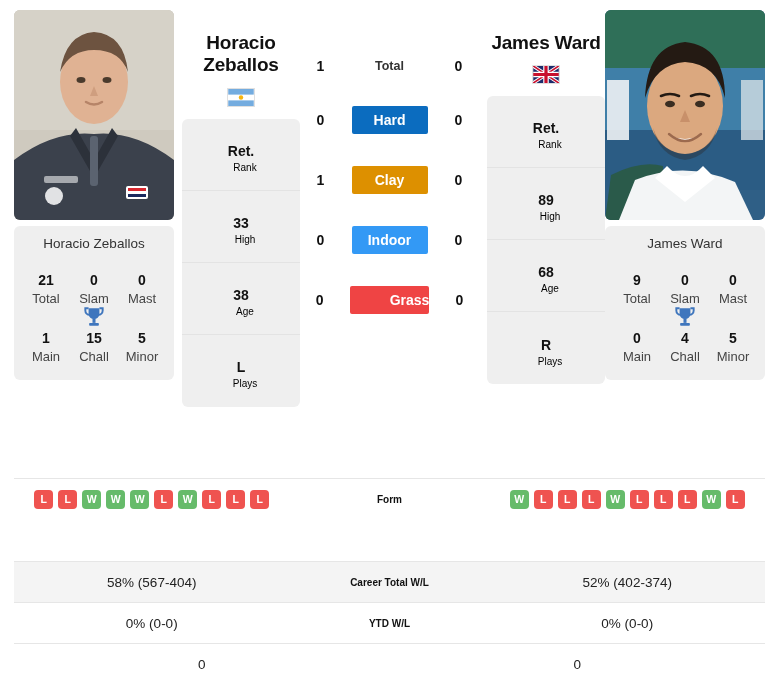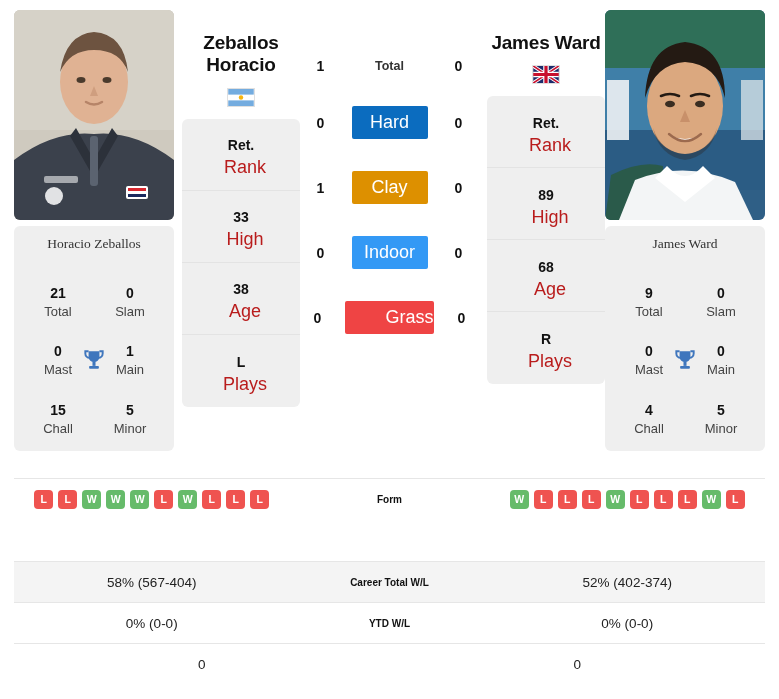--- a/index.html
+++ b/index.html
@@ -37,27 +37,26 @@
     margin-top: 6px;
     width: 160px;
     background: #efefef;
     border-radius: 6px;
     padding: 10px 8px 14px 8px;
   }
   .titles-name {
     text-align: center;
     font-size: 13.5px;
     color: #333;
-    margin-bottom: 32px;
+    margin-bottom: 20px;
     white-space: nowrap;
-    font-family: Liberation Serif, serif;
   }
   .titles-grid {
     display: grid;
-    grid-template-columns: 1fr 1fr;
+    grid-template-columns: 1fr 1fr 1fr;
     row-gap: 22px;
     position: relative;
   }
   .tstat { text-align: center; line-height: 1.35; }
   .tstat .v { font-weight: bold; font-size: 14px; color: #111; }
   .tstat .l { font-size: 13px; color: #444; }
   .trophy {
     position: absolute;
     left: 50%; top: 50%;
     transform: translate(-50%, -50%);
@@ -95,21 +94,21 @@
     height: 72px;
     display: flex;
     flex-direction: column;
     align-items: center;
     justify-content: center;
     border-bottom: 1px solid #e3e3e3;
     line-height: 1.35;
   }
   .info-row:last-child { border-bottom: none; }
   .info-row .v { font-weight: bold; font-size: 14px; color: #111; margin-top: 7px; }
-  .info-row .l { font-size: 18px; color: #b91c1c; padding-left: 8px; }
+  .info-row .l { font-size: 10px; color: #000000; padding-left: 8px; }
 
   
   .center-col {
     flex: 1 1 auto;
     display: flex;
     flex-direction: column;
     align-items: center;
     padding-top: 48px;
   }
   .h2h-row {
@@ -130,22 +129,22 @@
   .h2h-label-plain {
     flex: 1;
     text-align: center;
     font-size: 12.5px;
     font-weight: bold;
     color: #333;
   }
   .h2h-badge {
     flex: 1;
     text-align: center;
-    font-size: 18px;
-    font-weight: normal;
+    font-size: 14px;
+    font-weight: bold;
     color: #ffffff;
     padding: 6px 0;
     border-radius: 2px;
     margin: 0 18px;
   }
 
   
   .table { padding: 0 14px; }
   .trow {
     display: flex;
@@ -247,22 +246,22 @@
             <path d="M17 3h3v2a4 4 0 0 1-4 4" fill="none" stroke="#3f76bd" stroke-width="1.8"></path>
             <rect x="10.6" y="12.5" width="2.8" height="4" fill="#3f76bd"></rect>
             <rect x="7.5" y="16.5" width="9" height="2.6" rx="0.8" fill="#3f76bd"></rect>
           </svg>
         </div>
       </div>
     </div>
 
     <div class="name-col">
       <div class="pname">
+        <div>Horacio</div>
         <div>Zeballos</div>
-        <div>Horacio</div>
       </div>
       <div class="flag-wrap">
         <svg class="flag" viewBox="0 0 30 20">
           <rect width="30" height="20" fill="#ffffff"></rect>
           <rect width="30" height="6.6" y="0" fill="#74acdf"></rect>
           <rect width="30" height="6.6" y="13.4" fill="#74acdf"></rect>
           <circle cx="15" cy="10" r="2.6" fill="#f6b40e"></circle>
         </svg>
       </div>
 

